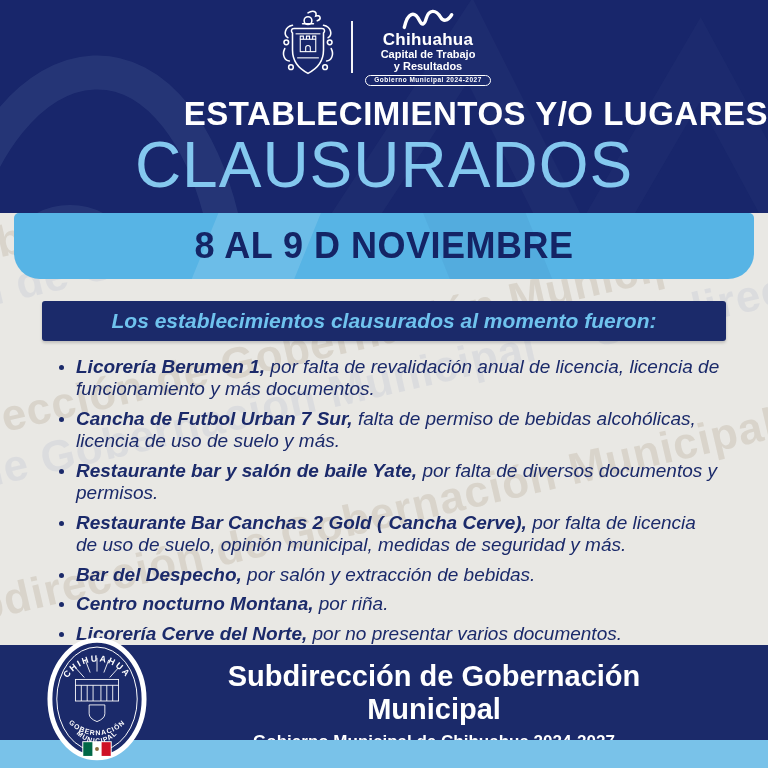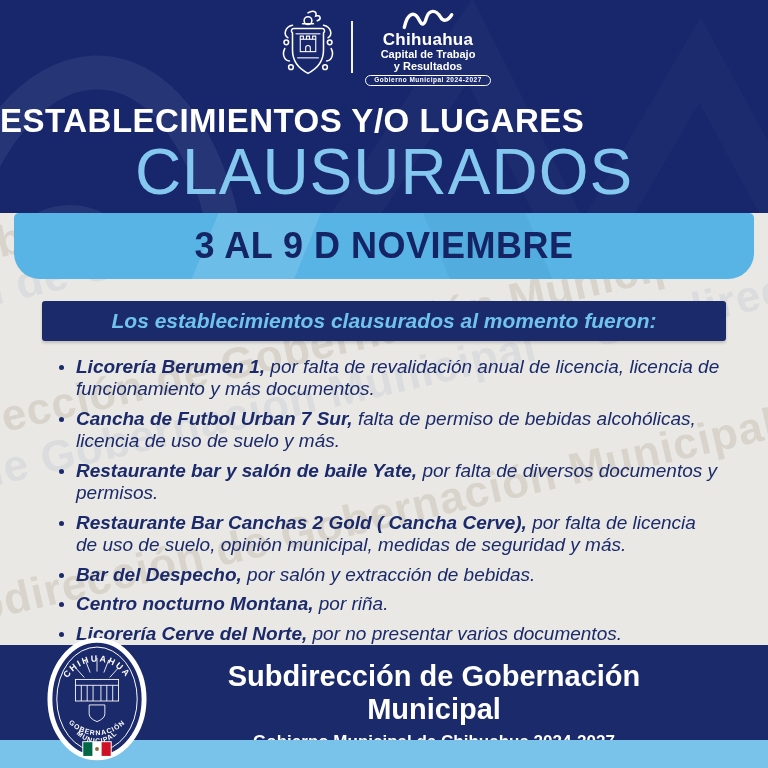--- a/index.html
+++ b/index.html
@@ -11,21 +11,21 @@
   .hero-wm { position:absolute; inset:0; }
   .brand { position:relative; display:flex; align-items:center; justify-content:center; gap:12px; padding-top:8px; }
   .crest-svg { width:62px; height:78px; }
   .brand-divider { width:2px; height:52px; background:rgba(255,255,255,.95); }
   .logo-block { display:flex; flex-direction:column; align-items:center; line-height:1.05; }
   .wave-svg { width:62px; height:22px; margin-bottom:1px; }
   .logo-name { color:#fff; font-weight:bold; font-size:17px; letter-spacing:.3px; }
   .logo-line { color:#fff; font-weight:bold; font-size:11px; }
   .logo-pill { margin-top:3px; border:1px solid #fff; border-radius:7px; padding:1px 8px;
                color:#fff; font-size:6.5px; font-weight:bold; letter-spacing:.5px; }
-  .title1 { position:relative; margin-top:16px; text-align:left; color:#fff;
+  .title1 { position:relative; margin-top:9px; text-align:right; color:#fff;
             font-size:33px; font-weight:800; letter-spacing:.5px; }
   .title2 { position:relative; text-align:center; color:#84c8ef;
             font-size:64px; font-weight:400; letter-spacing:1px; line-height:1.02; }
 
   
   .content { position:absolute; top:213px; left:0; width:768px; height:432px; background:#e9e8e4; overflow:hidden; }
   .wm-line { position:absolute; white-space:nowrap; font-size:44px; font-weight:bold;
              transform:rotate(-13deg); transform-origin:left center; opacity:.6; letter-spacing:1px; }
   .wm-line span { margin-right:60px; }
   .wm-tan { color:#cfc8bc; }
@@ -119,21 +119,21 @@
 
     <div class="wm-line wm-tan" style="left:-60px;  top:18px;"><span>Subdirección de Gobernación Municipal</span></div>
     <div class="wm-line wm-gray" style="left:-280px; top:115px;"><span>Subdirección de Gobernación Municipal</span></div>
     <div class="wm-line wm-tan" style="left:-140px; top:212px;"><span>Subdirección de Gobernación Municipal</span></div>
     <div class="wm-line wm-gray" style="left:-320px; top:305px;"><span>Subdirección de Gobernación Municipal</span><span>Subdirección de Gobernación Municipal</span></div>
     <div class="wm-line wm-tan" style="left:-80px;  top:382px;"><span>Subdirección de Gobernación Municipal</span></div>
 
     <div class="date-banner">
       <div class="band b1"></div>
       <div class="band b2"></div>
-      <span class="date-text">3 AL 9 D NOVIEMBRE</span>
+      <span class="date-text">8 AL 9 D NOVIEMBRE</span>
     </div>
 
     <div class="strip">
       <span class="strip-text">Los establecimientos clausurados al momento fueron:</span>
     </div>
 
     <ul class="closure-list">
       <li>
         <b class="item-name">Licorería Berumen 1,</b>
         <span class="item-detail">por falta de revalidación anual de licencia, licencia de funcionamiento y más documentos.</span>

